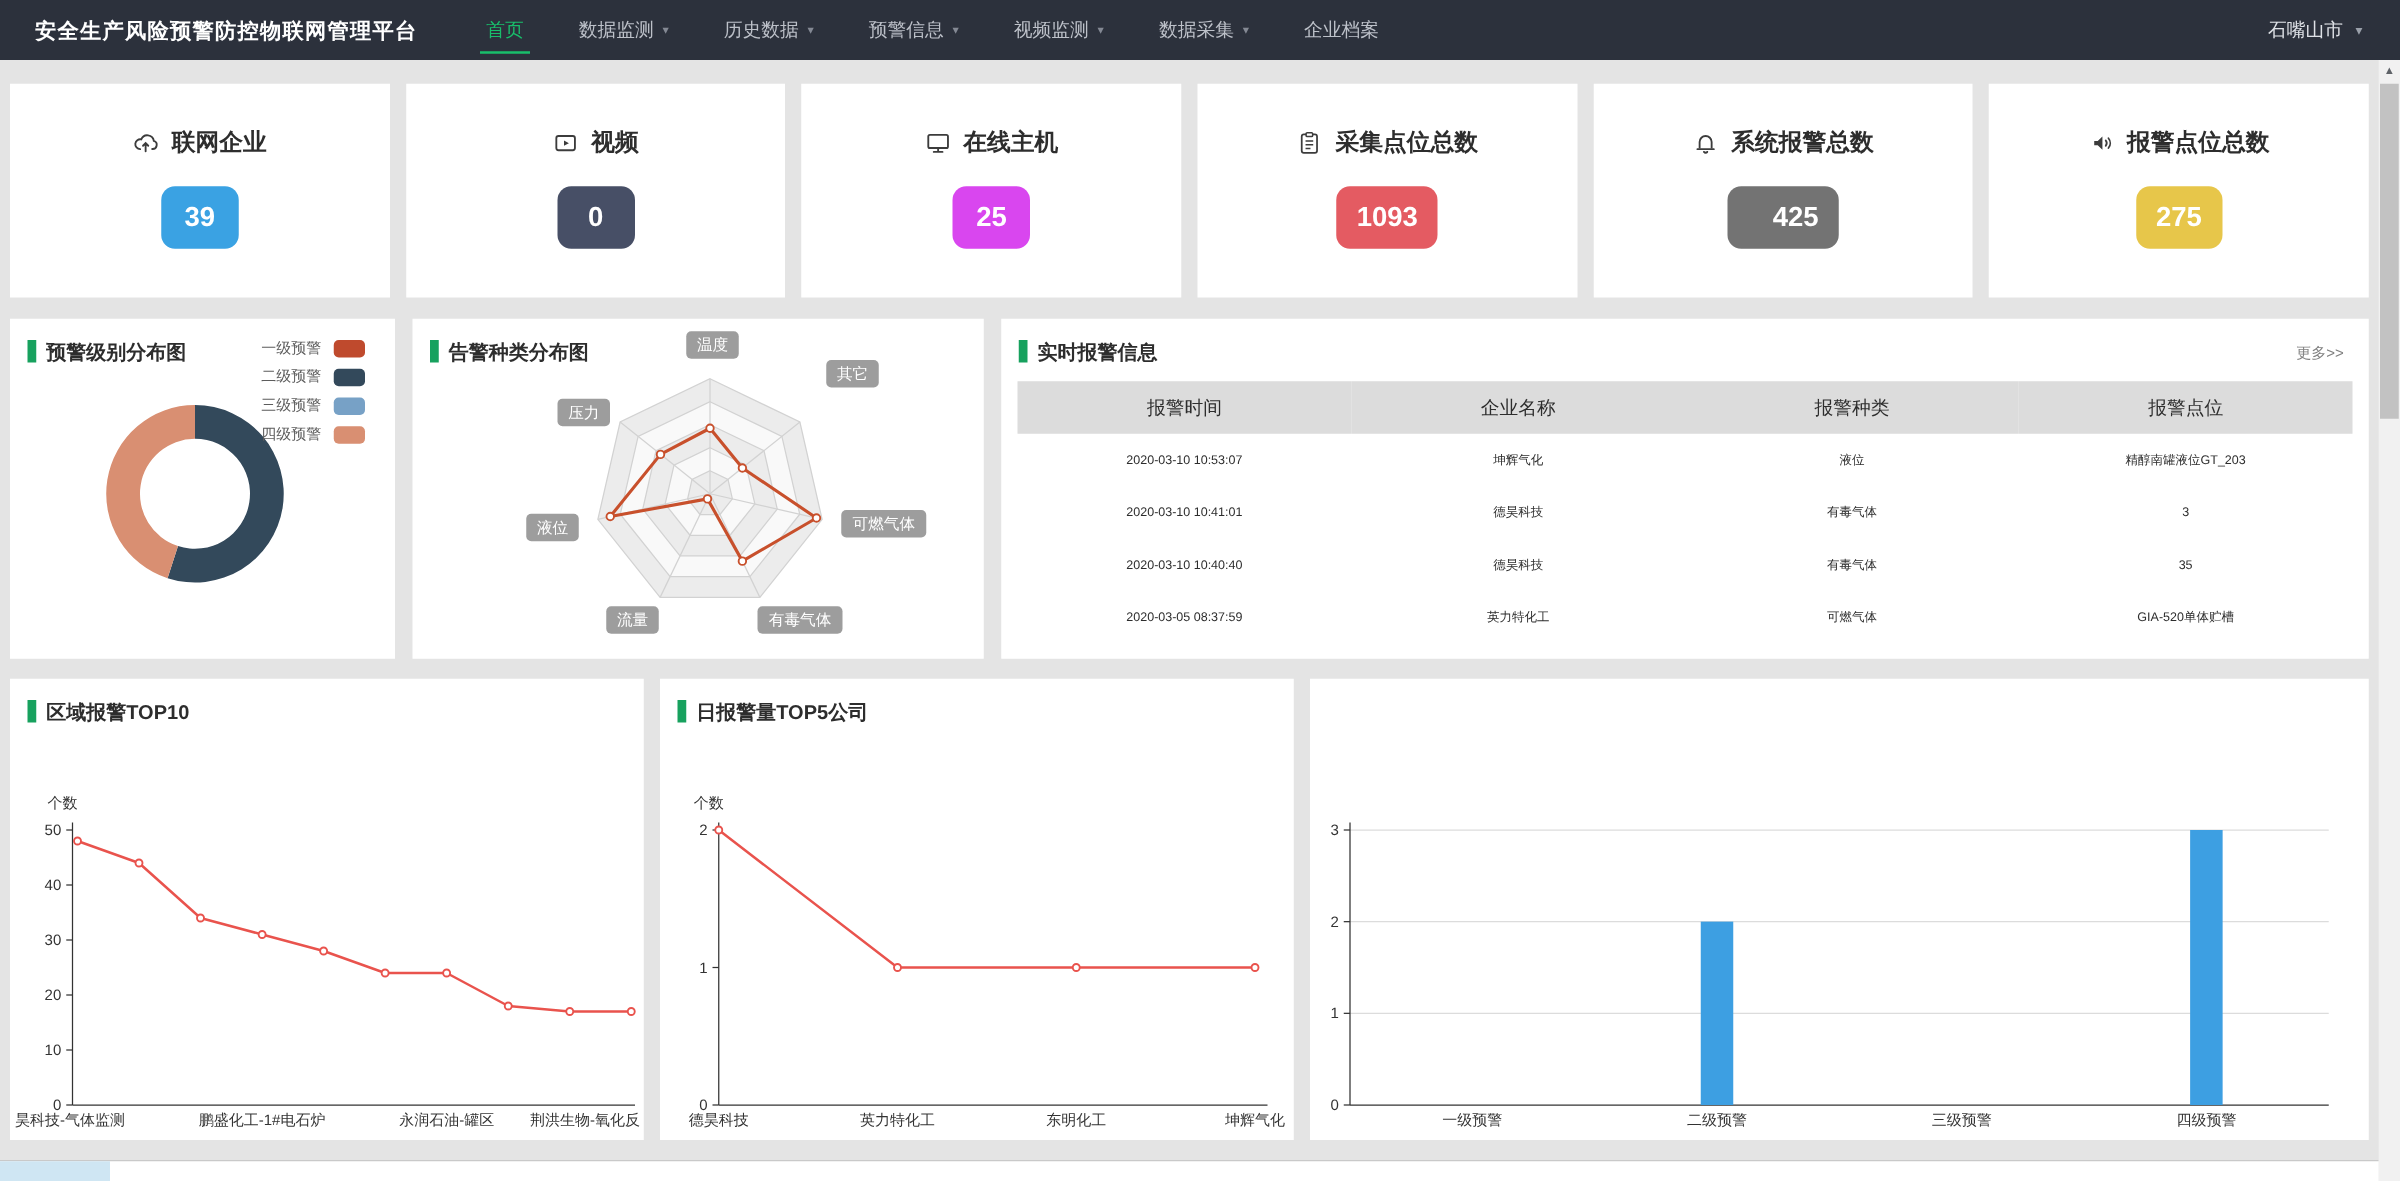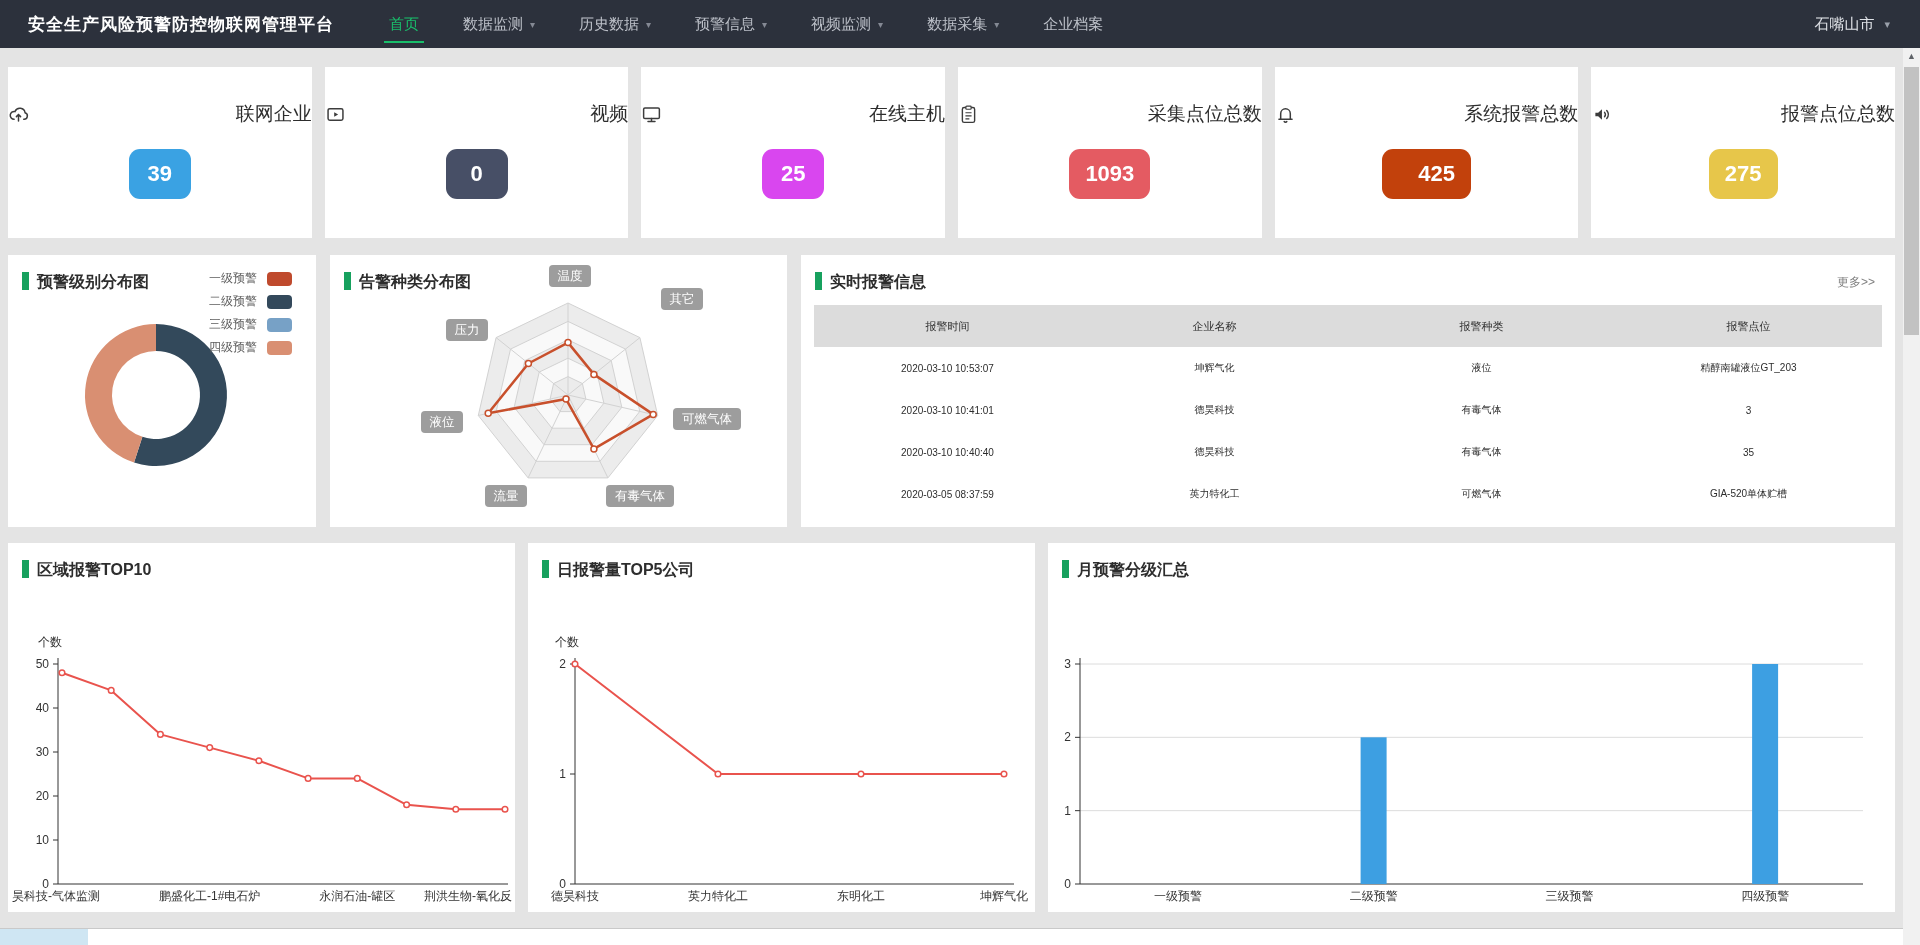--- a/index.html
+++ b/index.html
@@ -17,22 +17,22 @@
   .nav-item .caret{font-size:10px;color:#848994;margin-left:7px}
   .nav-item.active{color:#19be6b}
   .nav-item.active::after{content:"";position:absolute;left:10px;right:10px;bottom:5px;height:2px;background:#19be6b}
   .city{position:absolute;right:30px;top:0;height:48px;display:flex;align-items:center;gap:10px;
         color:#dfe2e7;font-size:15px;cursor:pointer}
   .city .caret{font-size:11px;color:#9aa0aa}
 
   
   .stats{position:absolute;top:67px;left:8px;width:1887px;display:flex;gap:13px}
   .stat-card{flex:1;height:171px;background:#fff;text-align:center}
-  .stat-head{margin-top:34px;display:flex;justify-content:space-between;align-items:center;gap:10px;
-             font-size:19px;font-weight:normal;color:#2d2d2d}
+  .stat-head{margin-top:34px;display:flex;justify-content:center;align-items:center;gap:10px;
+             font-size:19px;font-weight:bold;color:#2d2d2d}
   .stat-head svg{width:21px;height:21px;display:block}
   .stat-badge{display:inline-block;margin-top:22px;min-width:30px;padding:0 16px;height:50px;line-height:50px;
               border-radius:11px;color:#fff;font-size:22px;font-weight:bold}
 
   
   .card{background:#fff;position:relative;overflow:hidden}
   .card-title{display:flex;gap:8px;margin:0;padding:17px 0 0 14px;
               font-size:16px;color:#2d2d2d;font-weight:bold;position:relative;z-index:2}
   .tbar{width:7px;height:18px;background:#17a15e;display:inline-block;flex:0 0 auto}
 
@@ -41,21 +41,21 @@
   .radar-card{width:457px;margin-right:14px}
   .table-card{flex:1}
 
   .legend{position:absolute;top:12px;right:24px;z-index:3}
   .lg-row{display:flex;align-items:center;justify-content:flex-end;height:23px;gap:10px}
   .lg-label{font-size:12px;color:#5c5c5c}
   .lg-swatch{width:25px;height:14px;border-radius:4px;display:inline-block}
 
   .more-link{position:absolute;top:19px;right:20px;font-size:12px;color:#808080;cursor:pointer;z-index:3}
   table.alarm{width:calc(100% - 26px);margin:12px 13px 0;border-collapse:collapse;table-layout:fixed}
-  .alarm th{height:40px;background:#dcdcdc;font-size:11px;font-weight:normal;color:#2d2d2d}
+  .alarm th{height:40px;background:#dcdcdc;font-size:15px;font-weight:normal;color:#2d2d2d}
   .alarm td{height:40px;text-align:center;font-size:10px;color:#2d2d2d}
 
   .row3{position:absolute;top:543px;left:8px;width:1887px;height:369px;display:flex}
   .chart-card-left,.chart-card-mid{width:507px;margin-right:13px}
   .chart-card-right{flex:1}
 
   svg.fill{position:absolute;inset:0;width:100%;height:100%;z-index:1}
   svg text{font-family:"Liberation Sans",sans-serif}
 
   
@@ -148,21 +148,21 @@
           <span>采集点位总数</span>
         </div><div class="stat-badge" style="background: rgb(228, 91, 98);">1093</div></div>
       <div class="stat-card"><div class="stat-head">
           <span>
             <svg viewBox="0 0 24 24">
               <path d="M6.5 17v-6a5.5 5.5 0 1 1 11 0v6" fill="none" stroke="#3c3c3c" stroke-width="1.7"></path>
               <path d="M4.5 17.5h15M10.5 20a1.8 1.8 0 0 0 3 0" fill="none" stroke="#3c3c3c" stroke-width="1.7" stroke-linecap="round"></path>
             </svg>
           </span>
           <span>系统报警总数</span>
-        </div><div class="stat-badge" style="background: #c2410c; padding-left: 36px;">425</div></div>
+        </div><div class="stat-badge" style="background: #737373; padding-left: 36px;">425</div></div>
       <div class="stat-card"><div class="stat-head">
           <span>
             <svg viewBox="0 0 24 24">
               <path d="M5 10v4h3.2L12.5 18V6L8.2 10z" fill="#3c3c3c"></path>
               <path d="M15.5 9.5a4 4 0 0 1 0 5M18 7.5a7 7 0 0 1 0 9" fill="none" stroke="#3c3c3c" stroke-width="1.6" stroke-linecap="round"></path>
             </svg>
           </span>
           <span>报警点位总数</span>
         </div><div class="stat-badge" style="background: rgb(231, 198, 74);">275</div></div>
     </div>
@@ -360,24 +360,20 @@
           <circle cx="333.0" cy="231.0" r="2.8" fill="#fff" stroke="#e9534d" stroke-width="1.5"></circle>
           <circle cx="476.0" cy="231.0" r="2.8" fill="#fff" stroke="#e9534d" stroke-width="1.5"></circle>
           <text x="47" y="357" font-size="12" fill="#333" text-anchor="middle">德昊科技</text>
           <text x="190" y="357" font-size="12" fill="#333" text-anchor="middle">英力特化工</text>
           <text x="333" y="357" font-size="12" fill="#333" text-anchor="middle">东明化工</text>
           <text x="476" y="357" font-size="12" fill="#333" text-anchor="middle">坤辉气化</text>
         </svg>
     </section>
 
     <section class="card chart-card-right">
-      <h3 class="card-title">
-        <i class="tbar"></i>
-        <span>月预警分级汇总</span>
-      </h3>
       <svg class="fill" id="bar-svg" viewBox="0 0 847 369">
           <line x1="32" y1="267.6666666666667" x2="815" y2="267.6666666666667" stroke="#dcdcdc"></line>
           <line x1="32" y1="194.33333333333334" x2="815" y2="194.33333333333334" stroke="#dcdcdc"></line>
           <line x1="32" y1="121" x2="815" y2="121" stroke="#dcdcdc"></line>
           <line x1="32" y1="115" x2="32" y2="341" stroke="#333"></line>
           <line x1="32" y1="341" x2="815" y2="341" stroke="#333"></line>
           <line x1="27" y1="341" x2="32" y2="341" stroke="#333"></line>
           <text x="23" y="345" font-size="12" fill="#333" text-anchor="end">0</text>
           <line x1="27" y1="267.6666666666667" x2="32" y2="267.6666666666667" stroke="#333"></line>
           <text x="23" y="271.6666666666667" font-size="12" fill="#333" text-anchor="end">1</text>

